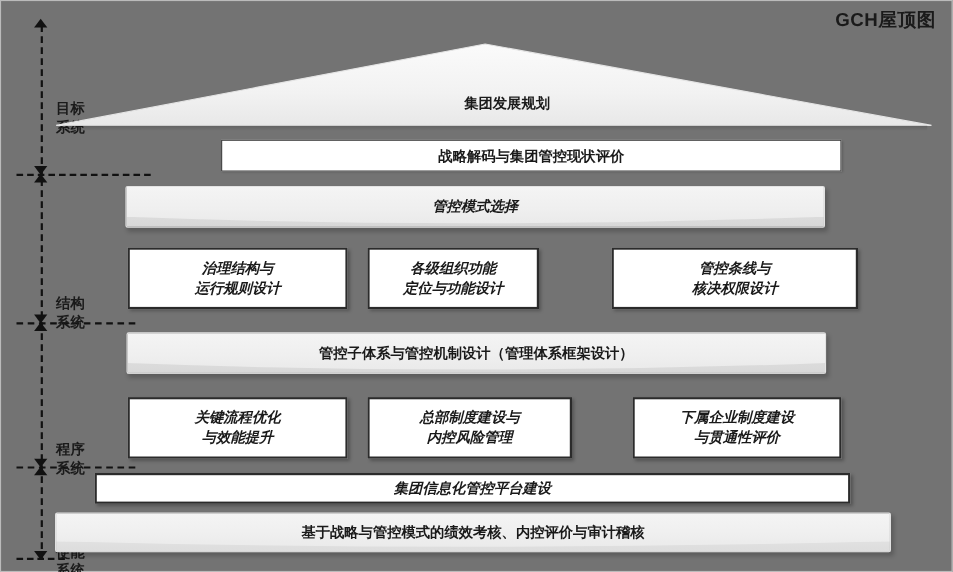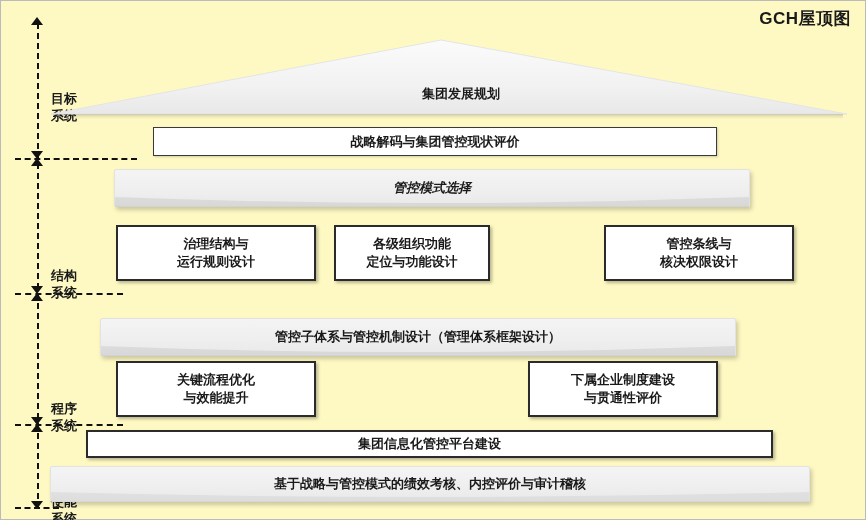--- a/index.html
+++ b/index.html
@@ -7,21 +7,21 @@
     width:866px;height:520px;
     background:#ffffff;
     font-family:"Liberation Sans","DejaVu Sans",sans-serif;
     overflow:hidden;
   }
   #canvas{
     position:relative;
     width:866px;height:520px;
     box-sizing:border-box;
     border:1px solid #bbbbbb;
-    background:#fef9c3;
+    background:#737373;
   }
 
   
   .title{
     position:absolute;
     right:14px;top:6px;
     font-size:17px;
     font-weight:bold;
     color:#1a1a1a;
     letter-spacing:0.5px;
@@ -92,25 +92,27 @@
     text-align:center;
     font-size:13px;
     font-weight:bold;
     color:#1a1a1a;
     line-height:18px;
   }
   .box-white{
     background:#ffffff;
     border:2px solid #2b2b2b;
     box-shadow:2px 2px 3px rgba(0,0,0,.28);
+    font-style:italic;
   }
   .box-thin{
     background:#ffffff;
     border:1px solid #3a3a3a;
     box-shadow:1px 1px 2px rgba(0,0,0,.18);
+    margin-left:48px;
   }
   .band{
     position:absolute;
     box-sizing:border-box;
     display:flex;
     align-items:center;
     justify-content:center;
     text-align:center;
     font-size:13px;
     font-weight:bold;
@@ -191,43 +193,49 @@
       <span>治理结构与</span><br>
       <span>运行规则设计</span>
     </span>
   </div>
   <div class="box box-white" style="left:333px;top:224px;width:156px;height:56px;">
     <span>
       <span>各级组织功能</span><br>
       <span>定位与功能设计</span>
     </span>
   </div>
-  <div class="box box-white" style="left:555px;top:224px;width:190px;height:56px;margin-left:48px;">
+  <div class="box box-white" style="left:555px;top:224px;width:224px;height:56px;">
     <span>
       <span>管控条线与</span><br>
       <span>核决权限设计</span>
     </span>
   </div>
 
-  <div class="band" style="left:99px;top:301px;width:636px;height:38px;margin-top:16px;">
+  <div class="band" style="left:114px;top:301px;width:636px;height:38px;">
     <span>管控子体系与管控机制设计（管理体系框架设计）</span>
     <span class="band-curve">
       <svg viewBox="0 0 636 10" preserveAspectRatio="none">
         <path d="M0,0 Q318,12 636,0 L636,10 L0,10 Z" fill="rgba(0,0,0,0.07)"></path>
       </svg>
     </span>
   </div>
 
   <div class="box box-white" style="left:115px;top:360px;width:200px;height:56px;">
     <span>
       <span>关键流程优化</span><br>
       <span>与效能提升</span>
     </span>
   </div>
-  <div class="box box-white" style="left:527px;top:360px;width:190px;height:56px;">
+  <div class="box box-white" style="left:333px;top:360px;width:186px;height:56px;">
+    <span>
+      <span>总部制度建设与</span><br>
+      <span>内控风险管理</span>
+    </span>
+  </div>
+  <div class="box box-white" style="left:574px;top:360px;width:190px;height:56px;">
     <span>
       <span>下属企业制度建设</span><br>
       <span>与贯通性评价</span>
     </span>
   </div>
 
   <div class="box box-white" style="left:85px;top:429px;width:687px;height:28px;">集团信息化管控平台建设</div>
 
   <div class="band" style="left:49px;top:465px;width:760px;height:36px;font-family:Liberation Mono, monospace;">
     <span>基于战略与管控模式的绩效考核、内控评价与审计稽核</span>

